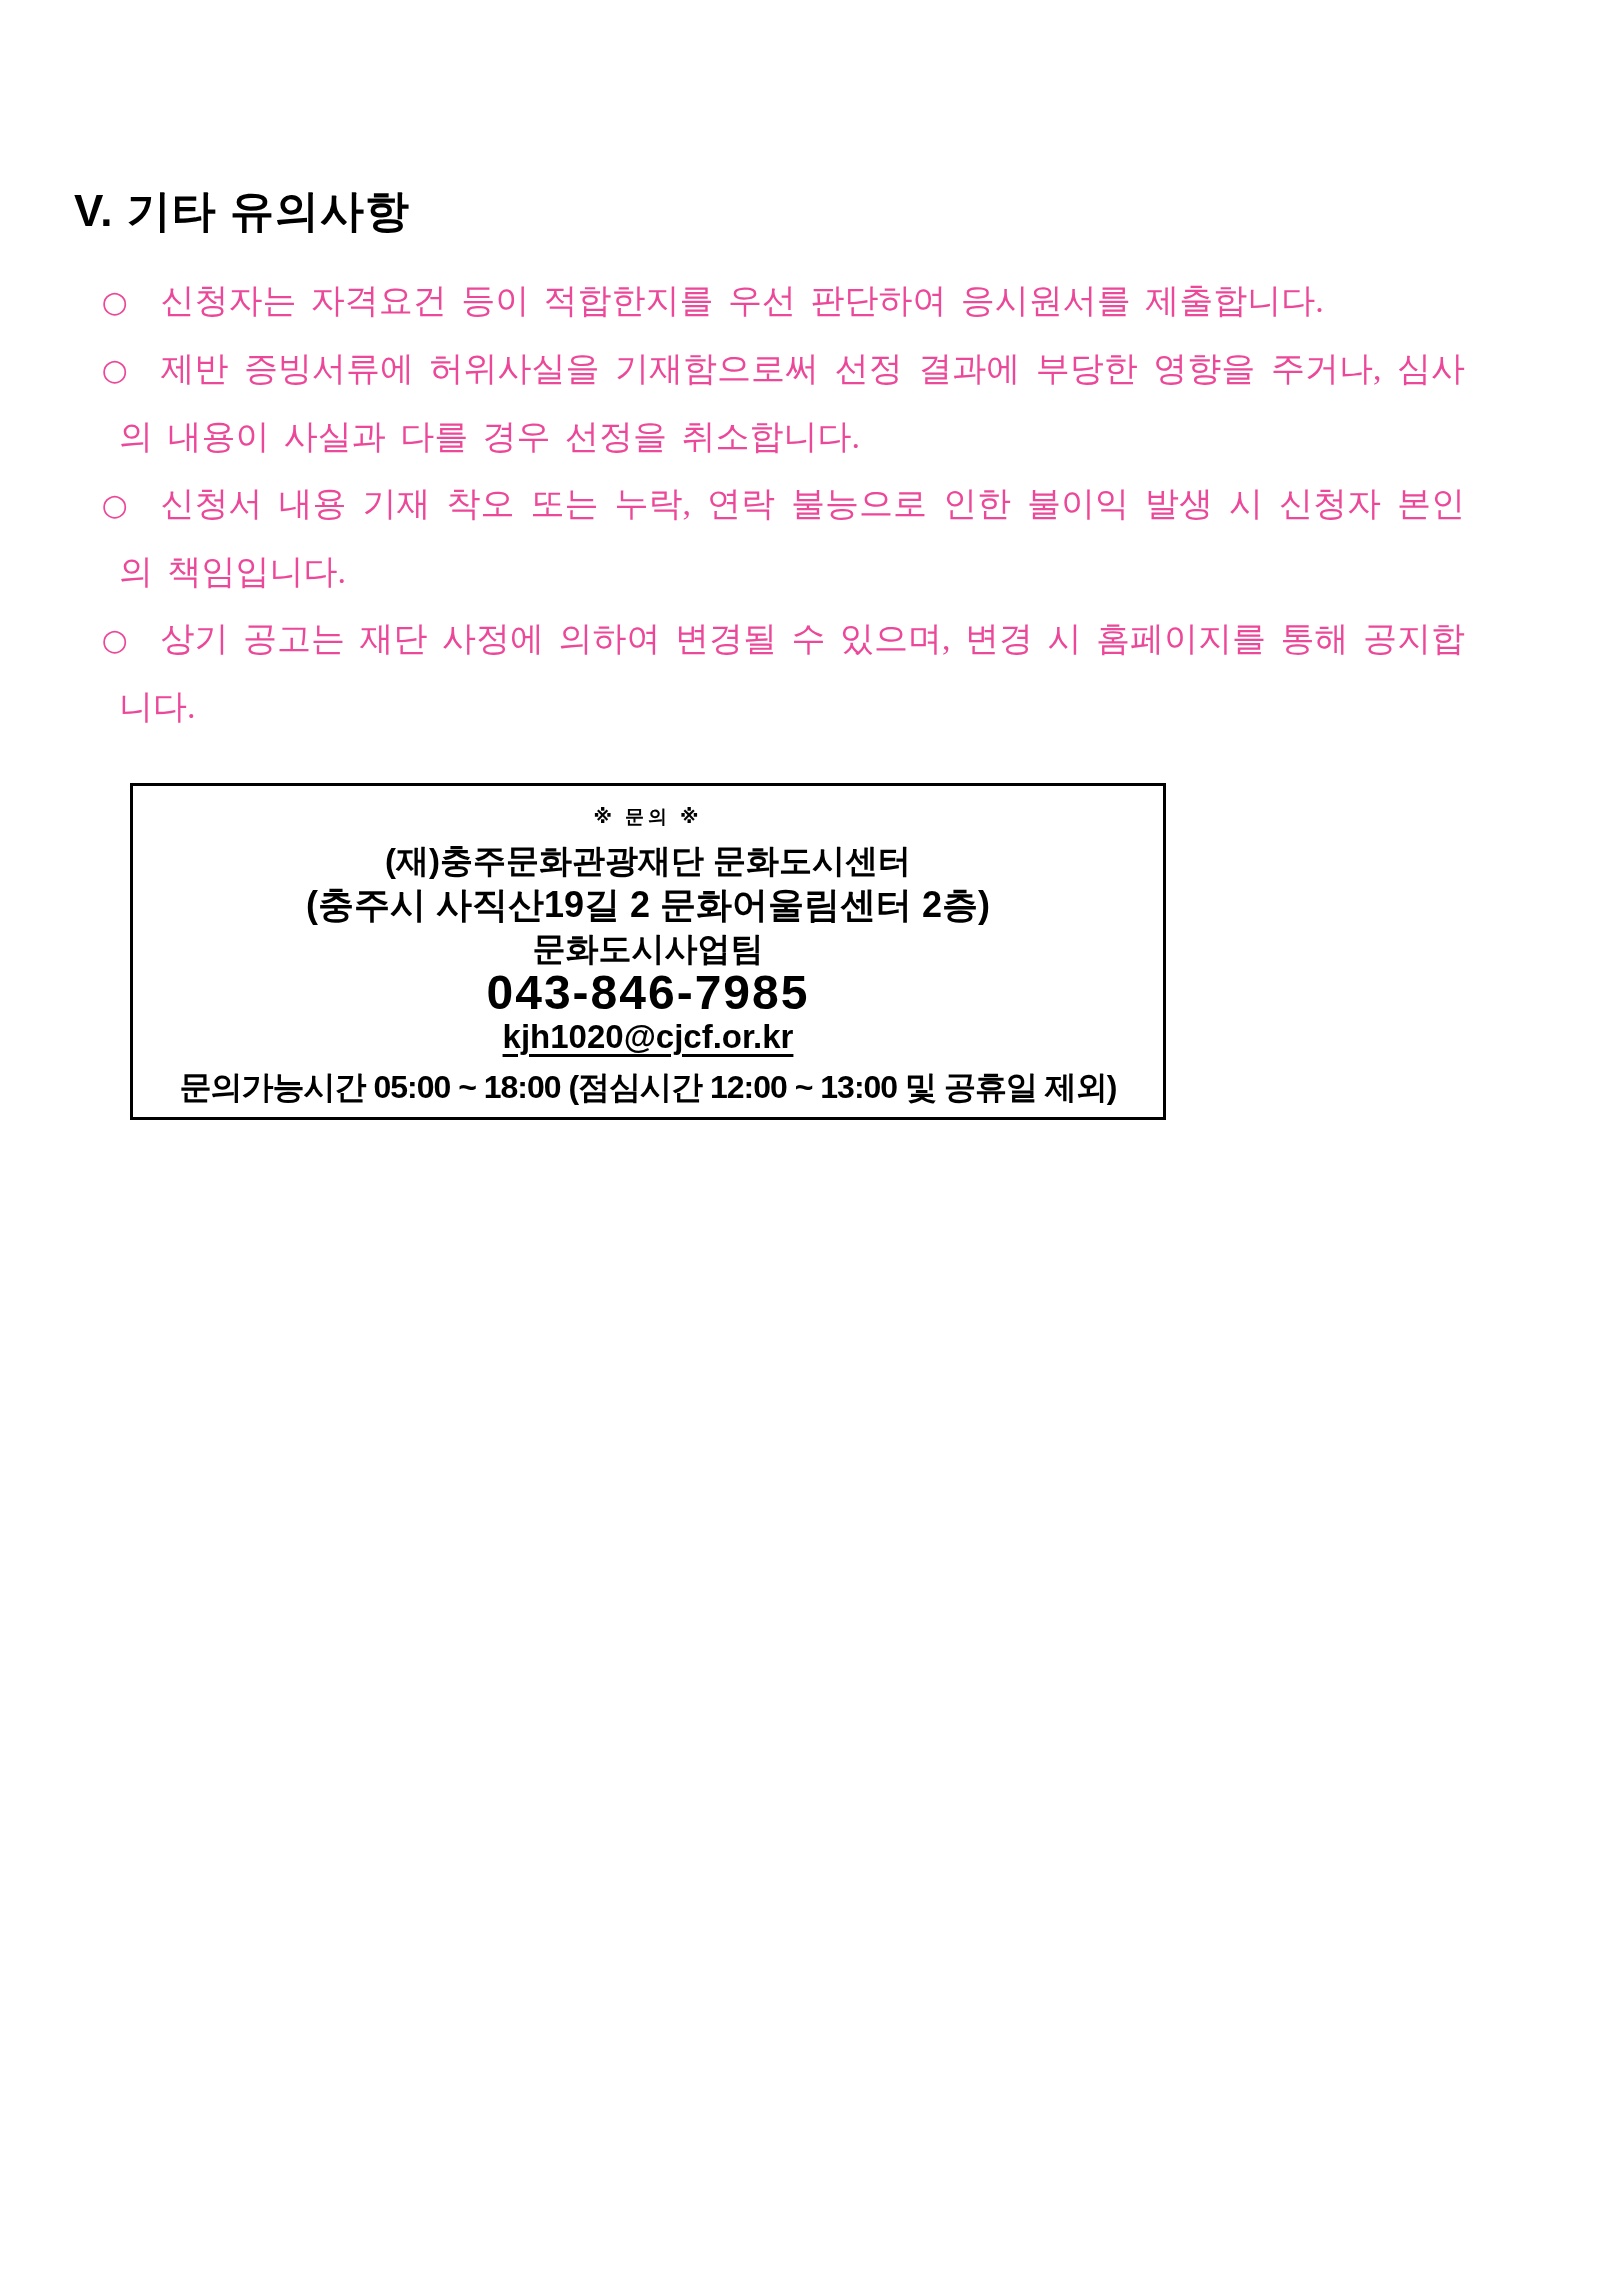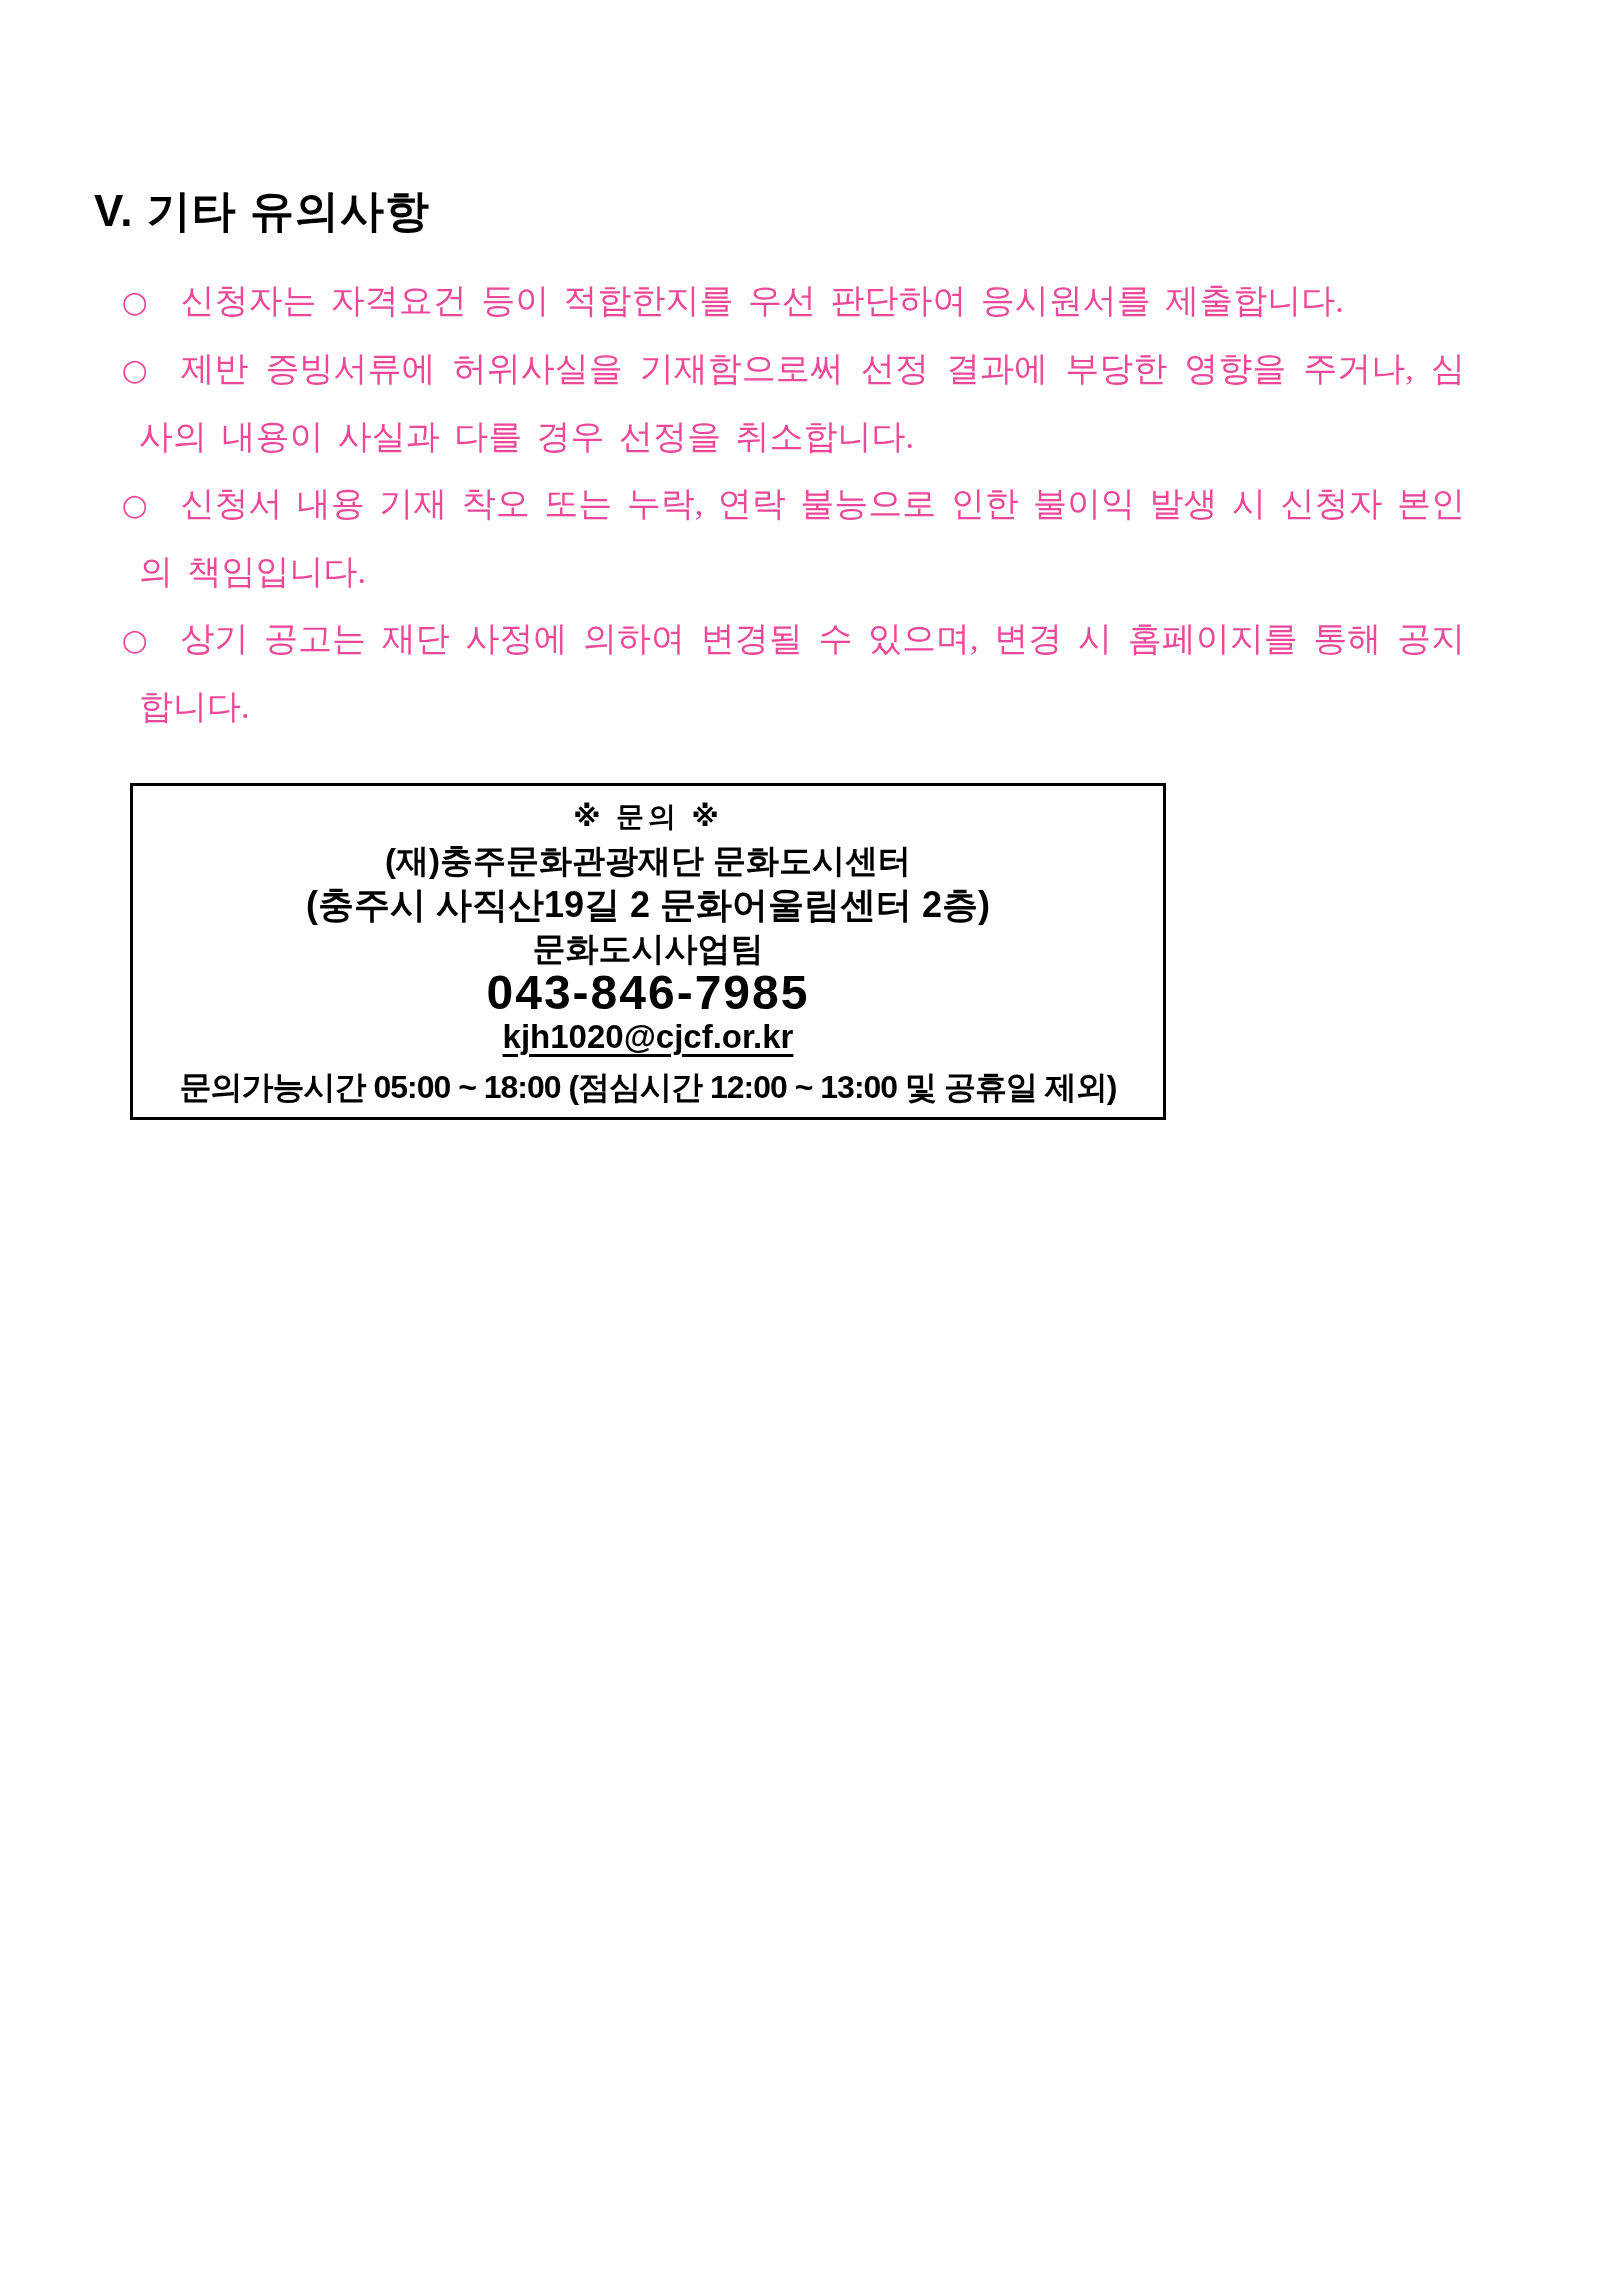--- a/index.html
+++ b/index.html
@@ -7,21 +7,21 @@
     position: relative;
     width: 1620px;
     height: 2291px;
     margin: 0 auto;
     background: #ffffff;
     color: #000000;
     font-family: "Liberation Serif", "DejaVu Serif", serif;
     overflow: hidden;
   }
   .content {
-    padding: 147px 155px 0 94px;
+    padding: 147px 155px 0 74px;
   }
   .section-title {
     font-family: "Liberation Sans", "DejaVu Sans", sans-serif;
     font-weight: bold;
     font-size: 44px;
     letter-spacing: 1px;
     margin: 35px 0 25.5px 0;
     color: #000000;
   }
   .bullet-list {
@@ -51,21 +51,21 @@
     width: 1036px;
     margin: 43px 0 0 130px;
     border: 3.9px solid #000000;
     padding: 9.8px 3.9px 7.8px 3.9px;
     text-align: center;
     font-family: "Liberation Sans", "DejaVu Sans", sans-serif;
     font-weight: bold;
     color: #000000;
   }
   .box-line { line-height: 44px; }
-  .box-heading { font-size: 28px; letter-spacing: 3.9px; }
+  .box-heading { font-size: 19px; letter-spacing: 3.9px; }
   .box-org { font-size: 33px; }
   .box-address { font-size: 36px; }
   .box-team { font-size: 33px; }
   .box-phone { font-size: 48px; letter-spacing: 2px; font-family: "Liberation Sans", "DejaVu Sans", sans-serif; }
   .box-email a, .box-email .email-link {
     color: #000000;
     font-size: 33px;
     text-decoration: underline;
     text-underline-offset: 5.9px;
     cursor: pointer;

